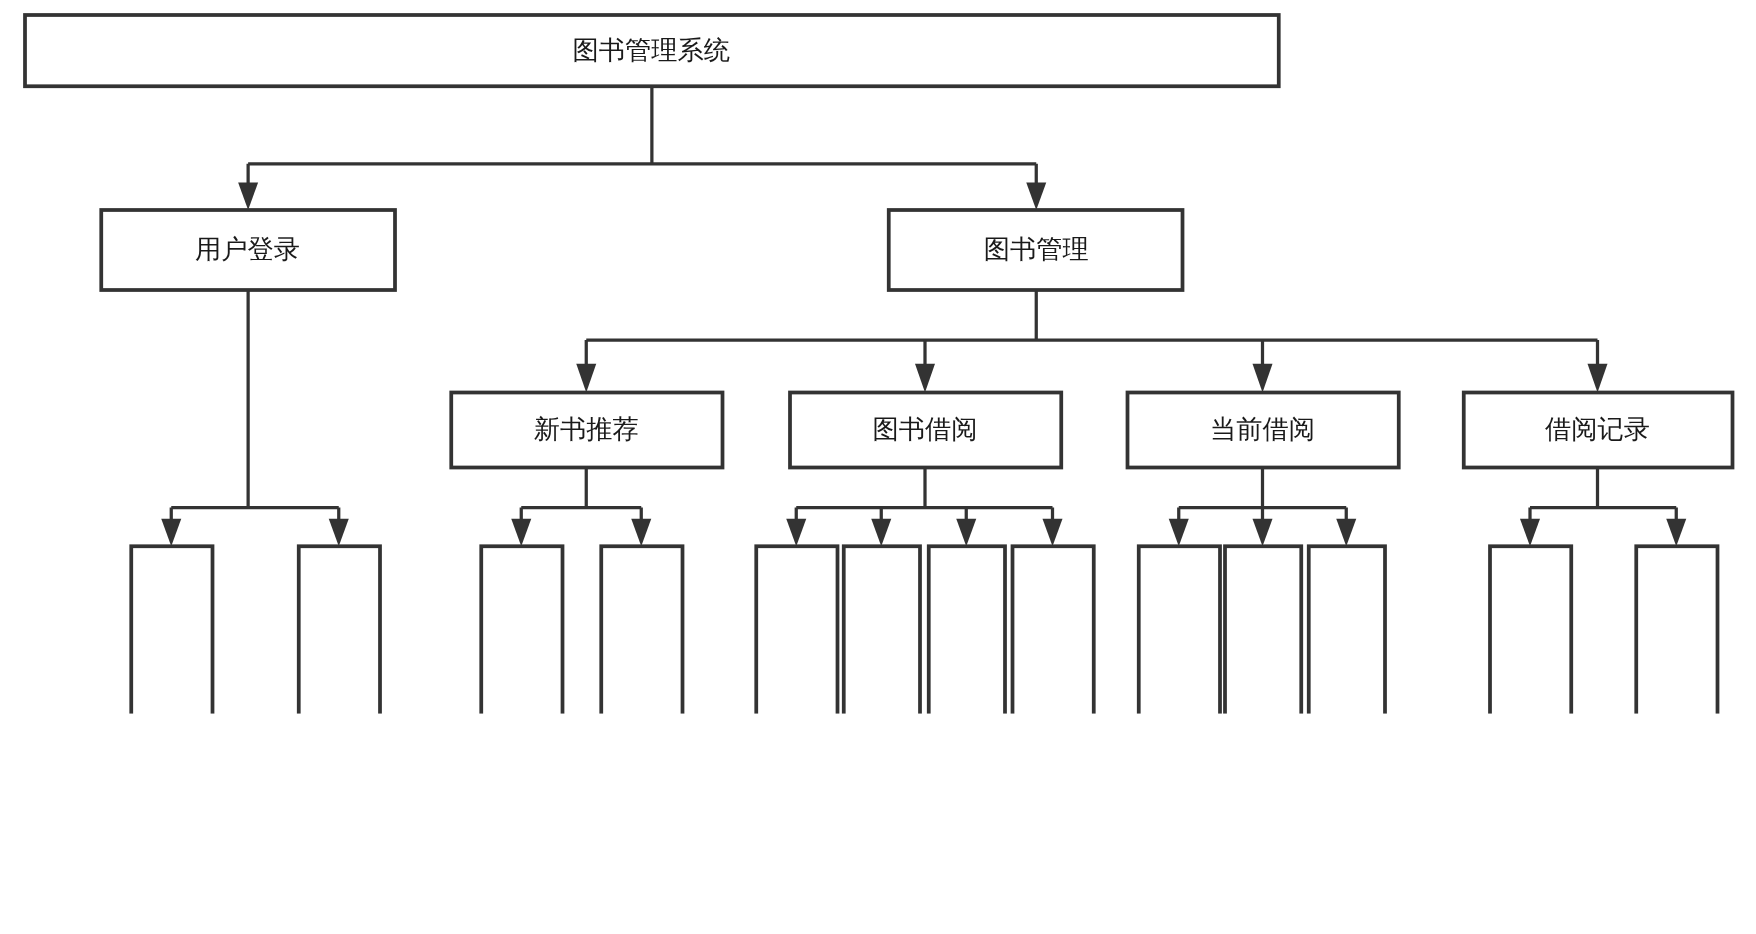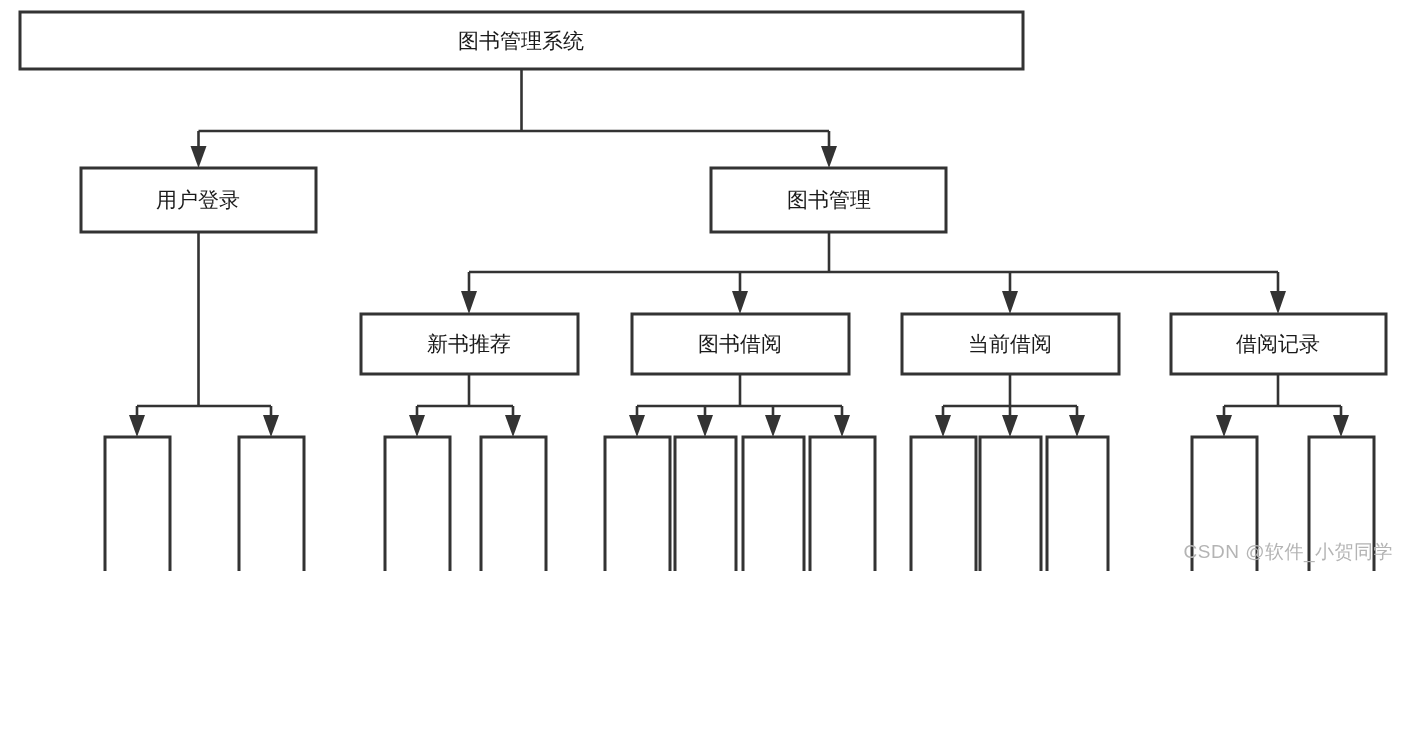--- a/index.html
+++ b/index.html
@@ -199,14 +199,13 @@
   <div class="leaf-label-wrap" style="left:743px; top:441px; width:61px; height:290px; align-items:flex-start;">编辑图书（管理员）</div>
   <div class="leaf-label-wrap" style="left:810px; top:437px; width:65px; height:298px;">借阅图书</div>
 
   <div class="leaf-label-wrap" style="left:911px; top:437px; width:65px; height:298px;">查询图书</div>
   <div class="leaf-label-wrap" style="left:980px; top:437px; width:61px; height:298px;">归还图书</div>
   <div class="leaf-label-wrap" style="left:1047px; top:441px; width:61px; height:290px; align-items:flex-start;">确认归还（管理员）</div>
 
   <div class="leaf-label-wrap" style="left:1192px; top:437px; width:65px; height:298px;">新增借阅记录</div>
   <div class="leaf-label-wrap" style="left:1309px; top:437px; width:65px; height:298px;">查询借阅记录</div>
 
-  <div class="watermark">CSDN @软件_小贺同学</div>
 </div>
 
 </body></html>

